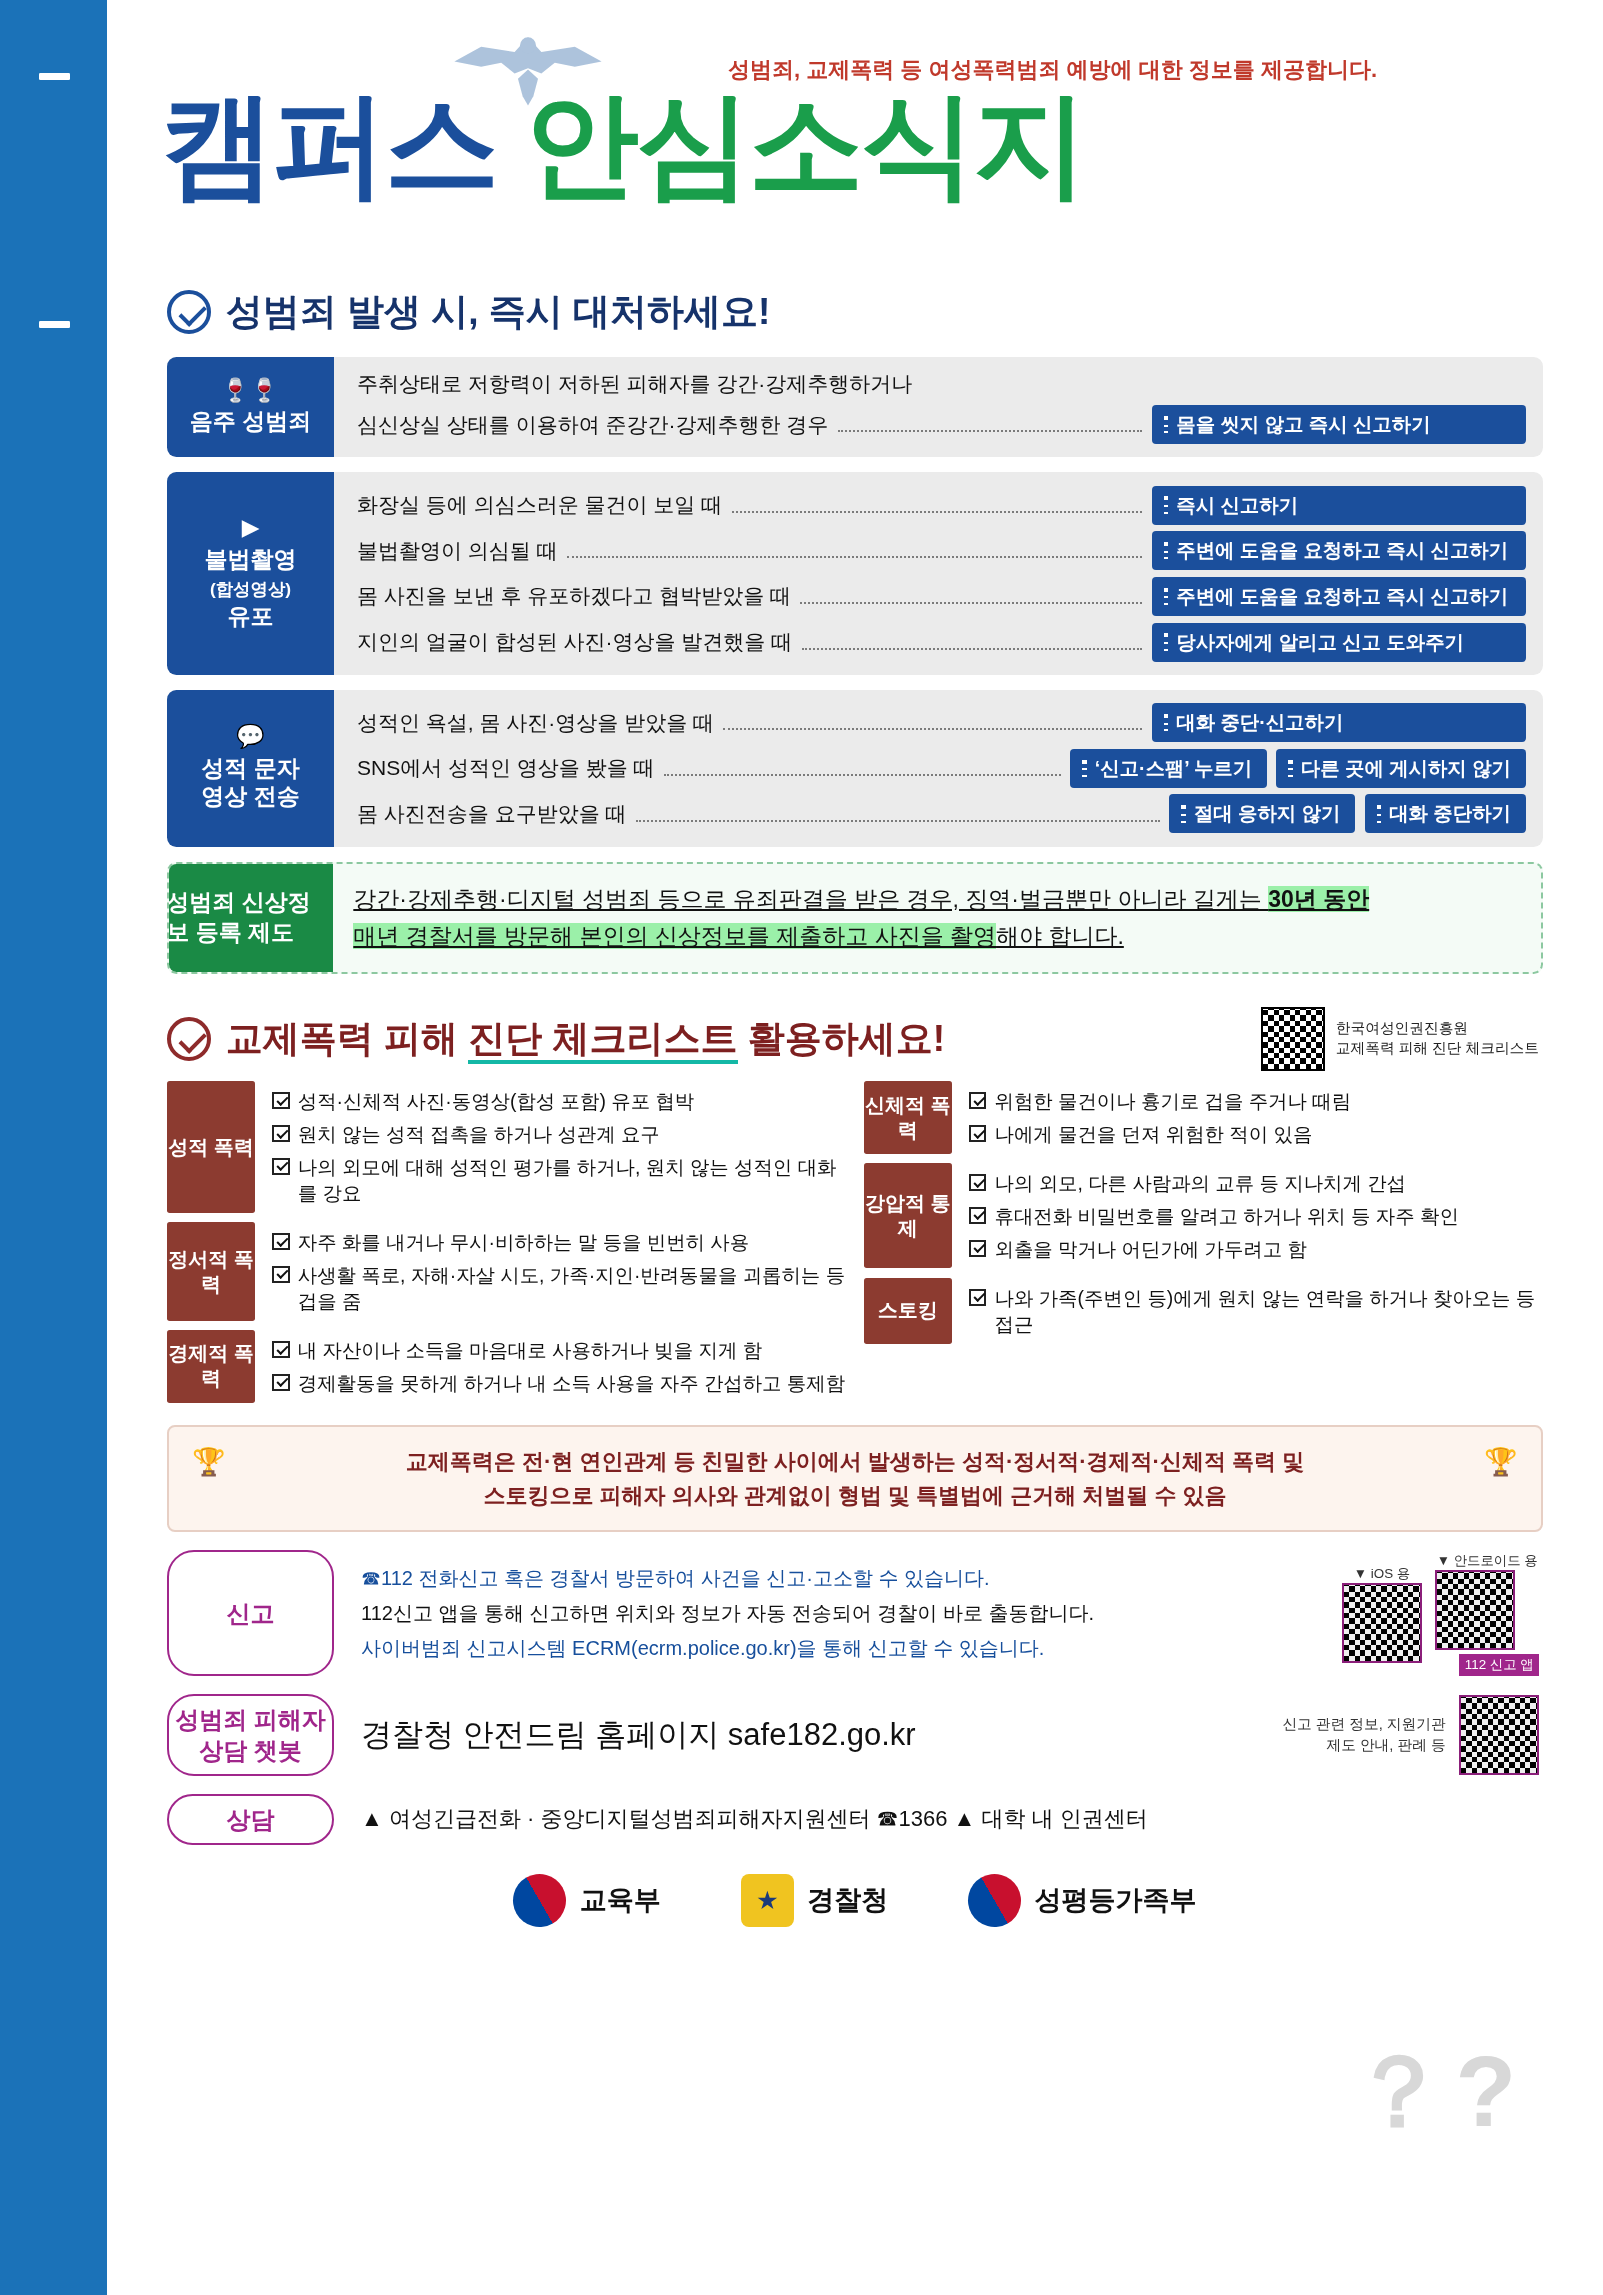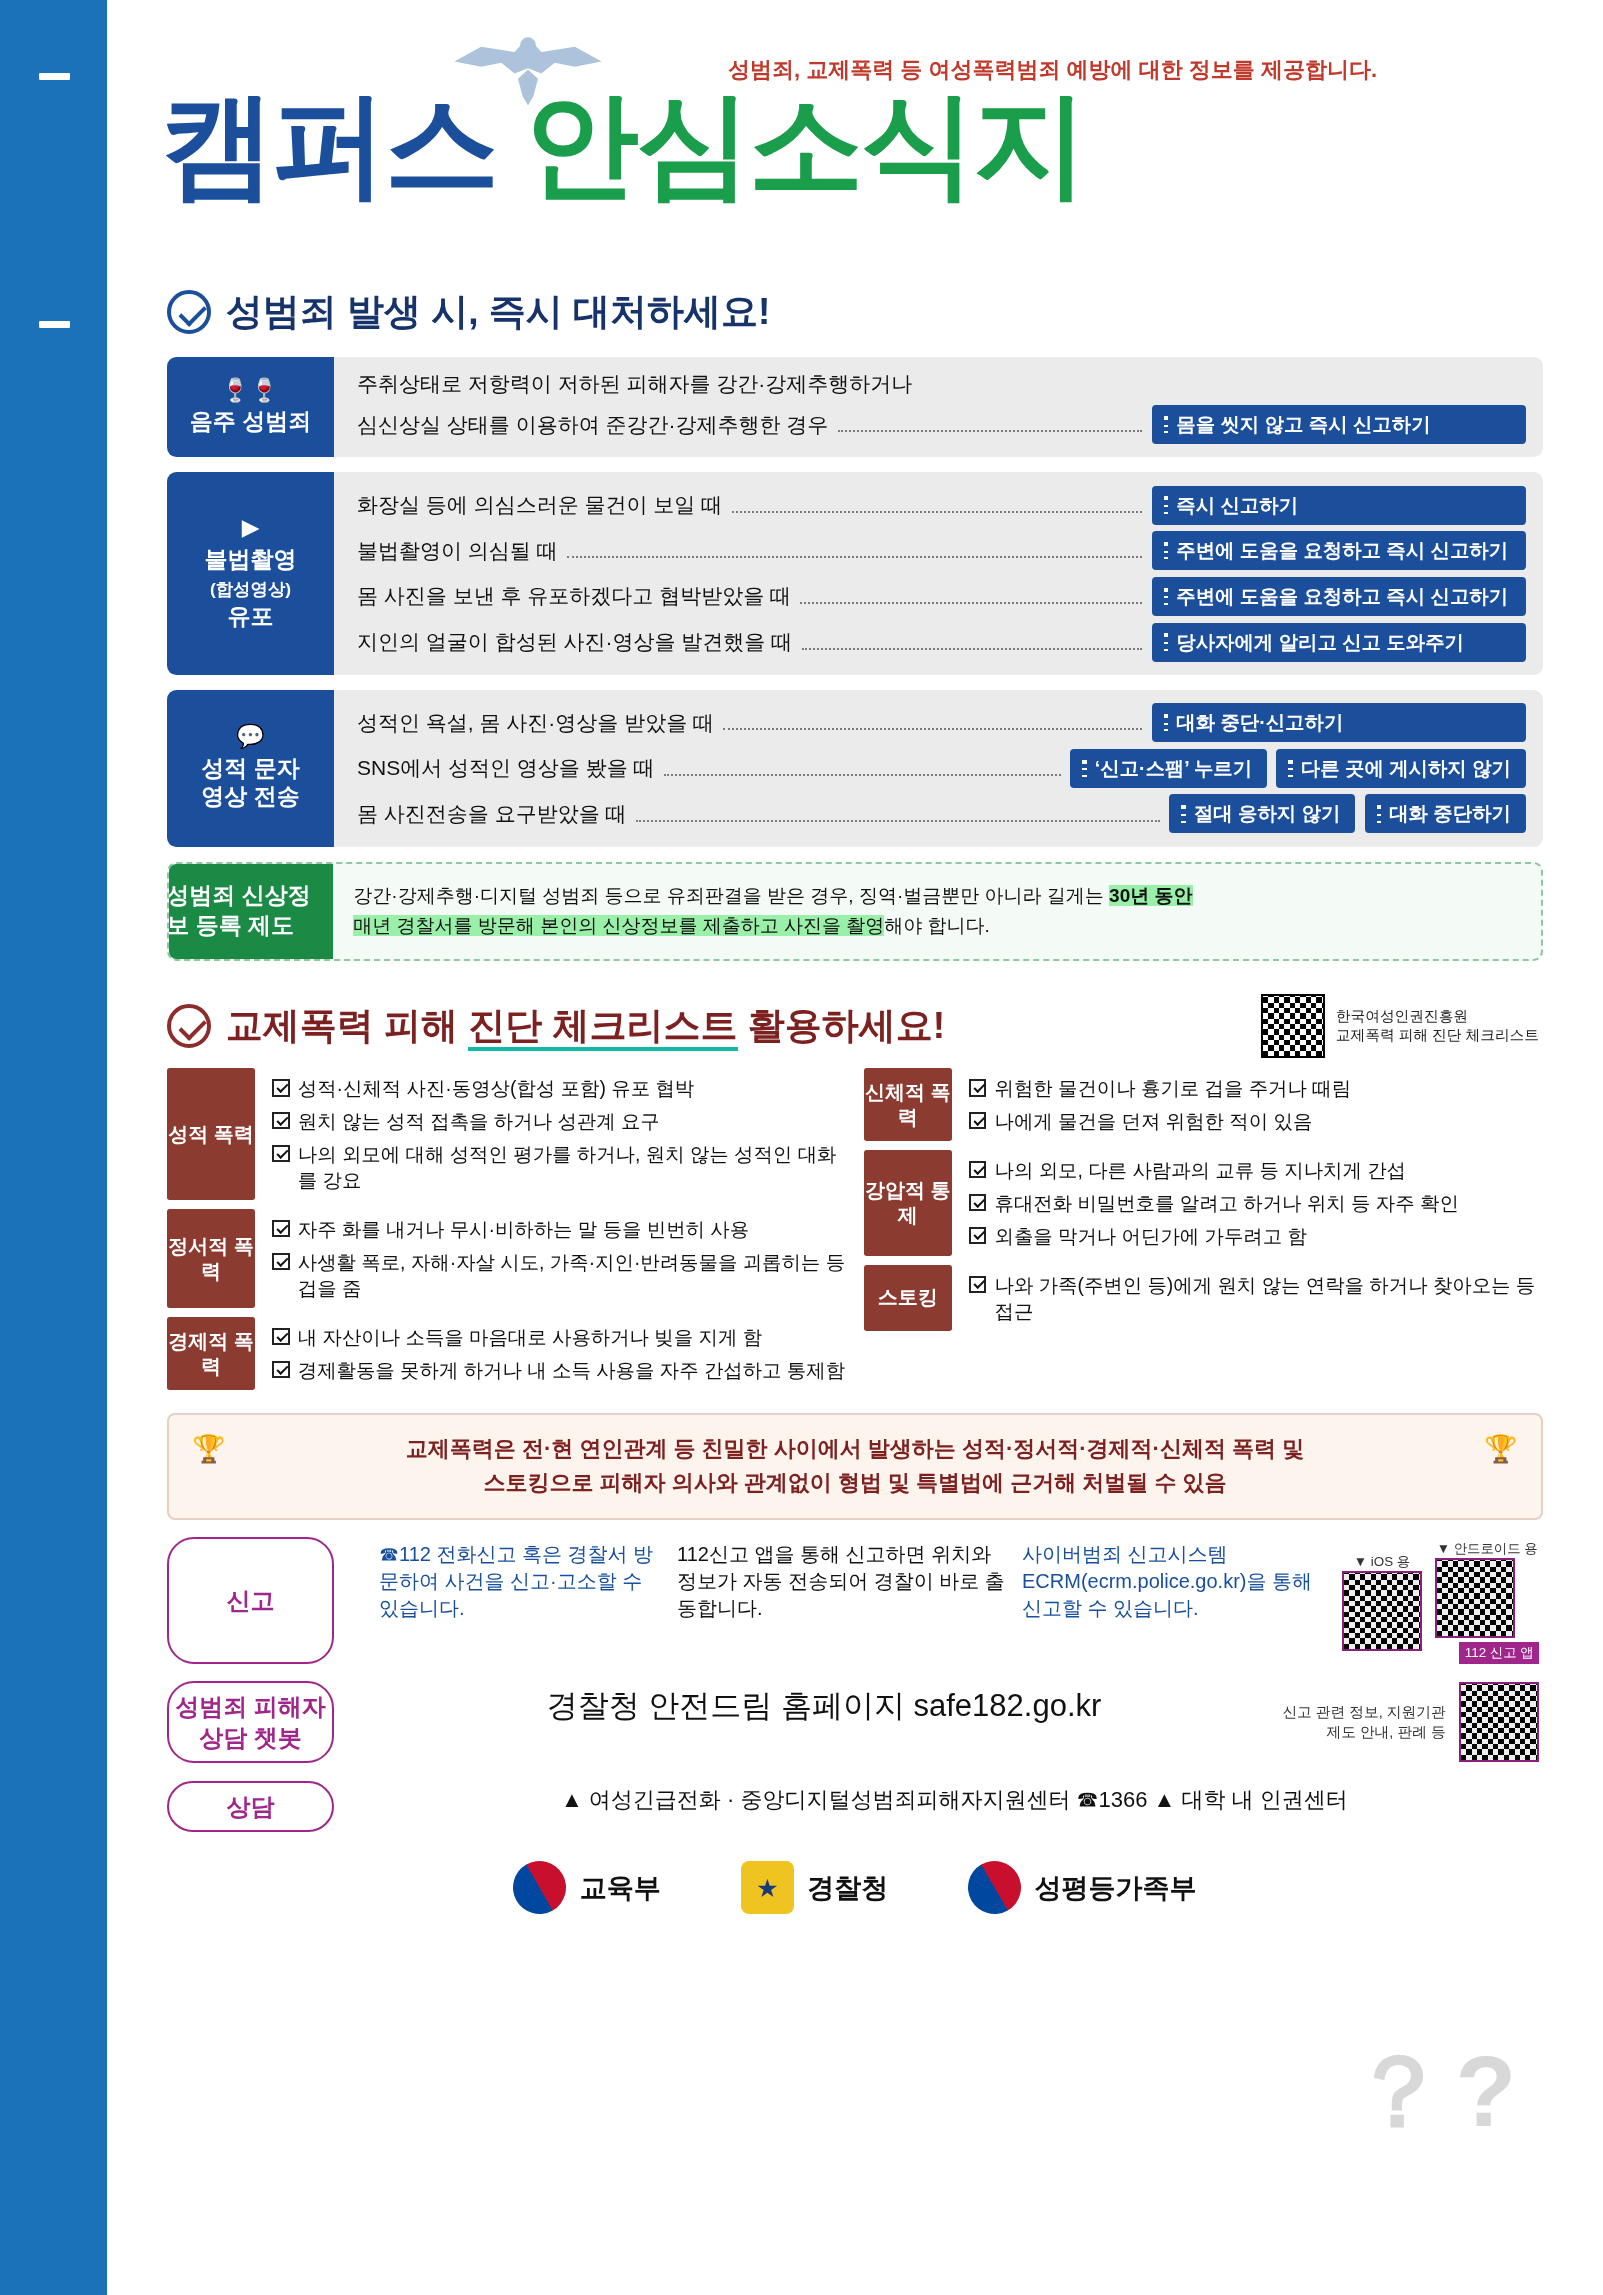--- a/index.html
+++ b/index.html
@@ -243,23 +243,24 @@
     display: flex;
     align-items: center;
     justify-content: center;
     font-size: 23px;
     font-weight: bold;
     line-height: 1.3;
     margin: -2.7px 0 -2.7px -2.7px;
   }
   .reg .body {
     padding: 17.4px 20px;
-    font-size: 19px;
+    font-size: 23px;
     line-height: 1.6;
     color: #111;
+    text-decoration: underline;
   }
   .hl { background: #9bf0a9; font-weight: bold; }
   .hl2 { background: #9bf0a9; }
 
   
   .qr-head {
     position: absolute;
     display: flex;
     align-items: center;
     gap: 10.7px;
@@ -378,26 +379,25 @@
     align-items: center;
     justify-content: center;
     text-align: center;
     line-height: 1.3;
     padding: 8px 0;
   }
   .c-body {
     flex: 1;
     padding: 4px 13.4px 4px 27px;
     display: flex;
-    flex-direction: row;
+    flex-direction: column;
     justify-content: center;
-    gap: 16px;
+    gap: 8px;
     font-size: 20px;
     color: #111;
-    margin-left: 18px;
   }
   .c-body .blue { color: #174f9c; }
   .c-qr {
     flex: none;
     display: flex;
     align-items: center;
     gap: 13.4px;
     padding-right: 4px;
   }
   .qr-s {

